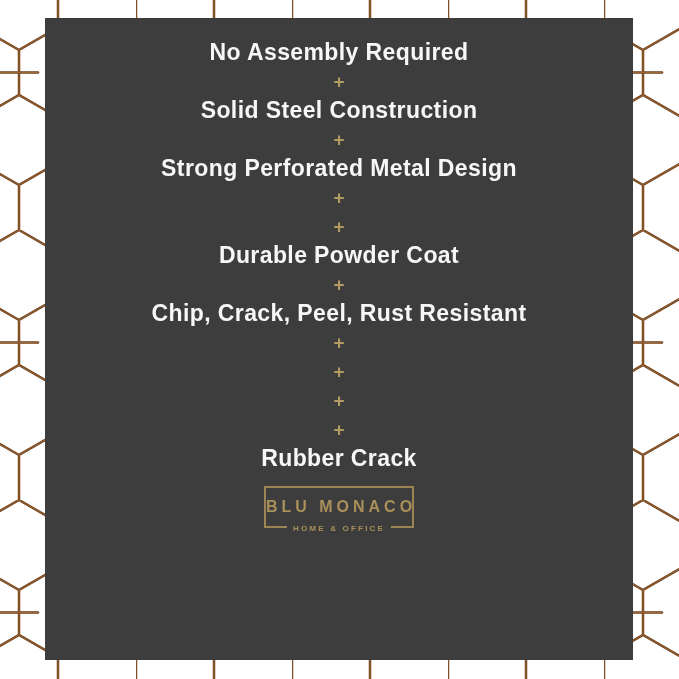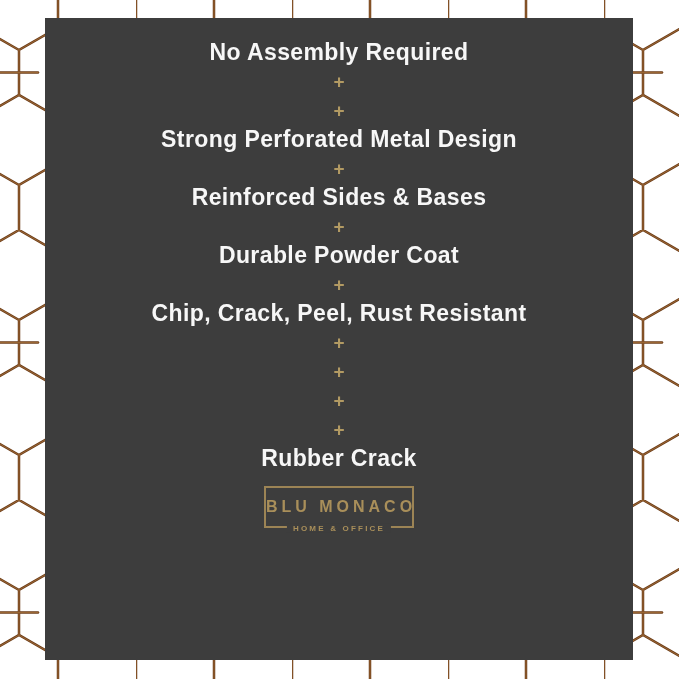--- a/index.html
+++ b/index.html
@@ -114,26 +114,26 @@
     </defs>
     <rect x="0" y="0" width="679" height="679" fill="#ffffff"></rect>
     <rect x="0" y="0" width="679" height="679" fill="url(#hexweb)"></rect>
   </svg>
 
   <div class="panel">
 
     <div class="feature">No Assembly Required</div>
     <div class="plus">+</div>
 
+    <div class="feature">Solid Steel Construction</div>
     <div class="plus">+</div>
 
     <div class="feature">Strong Perforated Metal Design</div>
     <div class="plus">+</div>
 
-    <div class="feature">Reinforced Sides &amp; Bases</div>
     <div class="plus">+</div>
 
     <div class="feature">Durable Powder Coat</div>
     <div class="plus">+</div>
 
     <div class="feature">Chip, Crack, Peel, Rust Resistant</div>
     <div class="plus">+</div>
 
     <div class="plus">+</div>
 

